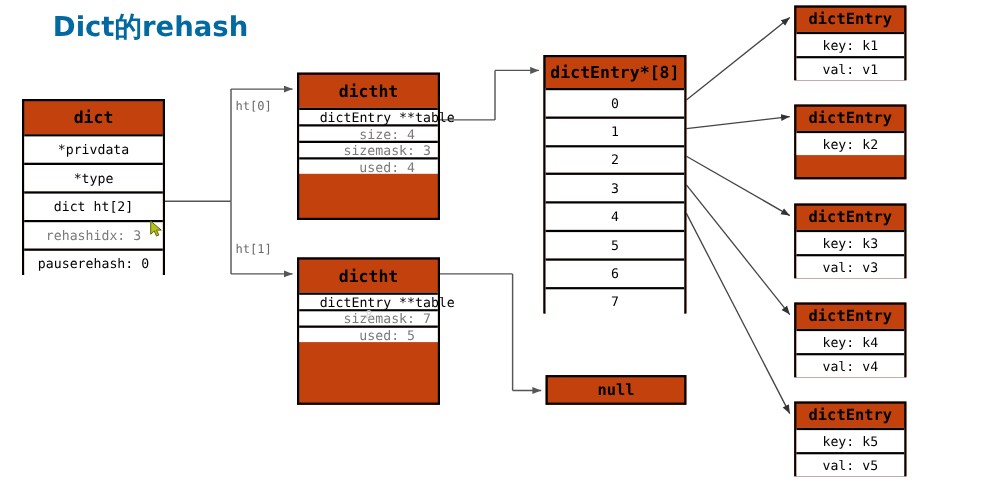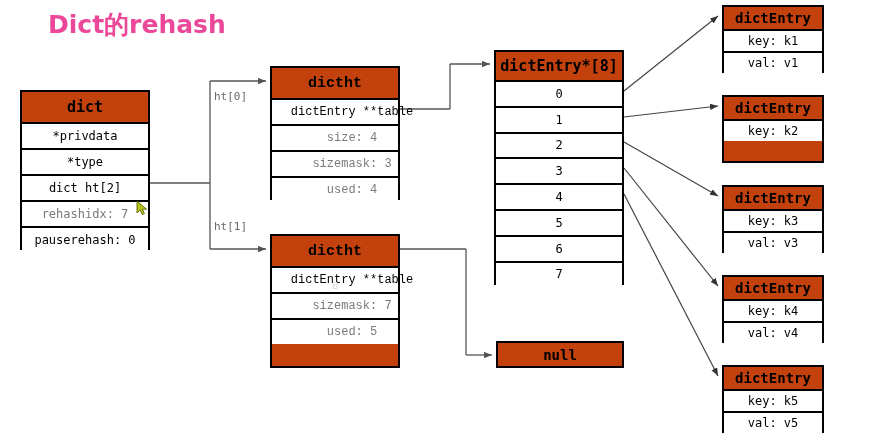--- a/index.html
+++ b/index.html
@@ -20,25 +20,25 @@
             border-top:2px solid #000000;background:#ffffff;white-space:nowrap;text-align:right;}
   .box .hdr{box-sizing:border-box;display:flex;align-items:center;justify-content:center;
             font-weight:bold;white-space:nowrap;border-top:none;}
 
   
   #dict-box{left:20px;top:90px;width:130px;height:160px;}
   #dict-box .hdr{height:30px;font-size:15px;}
   #dict-box .row{height:26px;font-size:12px;}
 
   
-  .dictht{left:270px;width:130px;height:134px;font-family:Liberation Mono, monospace;}
+  .dictht{left:270px;width:130px;height:134px;}
   #dictht0{top:66px;}
   #dictht1{top:234px;}
   .dictht .hdr{height:30px;font-size:15px;}
-  .dictht .row{height:26px;font-size:12px;padding-left:34px;}
+  .dictht .row{height:15px;font-size:12px;padding-left:34px;}
   .dictht .row.tbl{font-size:12px;}
 
   
   #array-box{left:494px;top:50px;width:130px;height:235px;}
   #array-box .hdr{height:28px;font-size:15px;}
   #array-box .row{height:25.8px;font-size:12px;}
 
   
   #null-box{left:496px;top:341px;width:128px;height:27px;}
   #null-box .hdr{height:23px;font-size:14px;}
@@ -60,21 +60,21 @@
   #lbl-ht0{left:214px;top:90px;}
   #lbl-ht1{left:214px;top:220px;text-align:center;}
 
   .cursor{position:absolute;left:136px;top:200px;width:14px;height:16px;}
 </style>
 </head>
 <body>
 
 <div id="canvas">
 
-  <div class="title" style="color:#ec4899">Dict的rehash</div>
+  <div class="title" style="color:#0369a1">Dict的rehash</div>
 
   <svg class="wires" viewBox="0 0 896 436" xmlns="http://www.w3.org/2000/svg">
     <defs>
       <marker id="ah" markerWidth="9" markerHeight="9" refX="8" refY="3.2" orient="auto" markerUnits="userSpaceOnUse">
         <path d="M0,0 L8,3.2 L0,6.4 z" fill="#333"></path>
       </marker>
       <marker id="ahg" markerWidth="9" markerHeight="9" refX="8" refY="3.2" orient="auto" markerUnits="userSpaceOnUse">
         <path d="M0,0 L8,3.2 L0,6.4 z" fill="#555"></path>
       </marker>
     </defs>
@@ -98,21 +98,21 @@
     <path d="M624,142 L718,196" stroke="#444" stroke-width="1.2" fill="none" marker-end="url(#ah)"></path>
     <path d="M624,168 L718,286" stroke="#444" stroke-width="1.2" fill="none" marker-end="url(#ah)"></path>
     <path d="M624,194 L718,376" stroke="#444" stroke-width="1.2" fill="none" marker-end="url(#ah)"></path>
   </svg>
 
   <div class="box" id="dict-box">
     <div class="hdr">dict</div>
     <div class="row">*privdata</div>
     <div class="row">*type</div>
     <div class="row">dict ht[2]</div>
-    <div class="row muted">rehashidx: 7</div>
+    <div class="row muted">rehashidx: 3</div>
     <div class="row">pauserehash: 0</div>
   </div>
 
   <div class="edge-label" id="lbl-ht0">ht[0]</div>
   <div class="edge-label" id="lbl-ht1">ht[1]</div>
 
   <div class="box dictht" id="dictht0">
     <div class="hdr">dictht</div>
     <div class="row tbl">dictEntry **table</div>
     <div class="row muted">size: 4</div>

